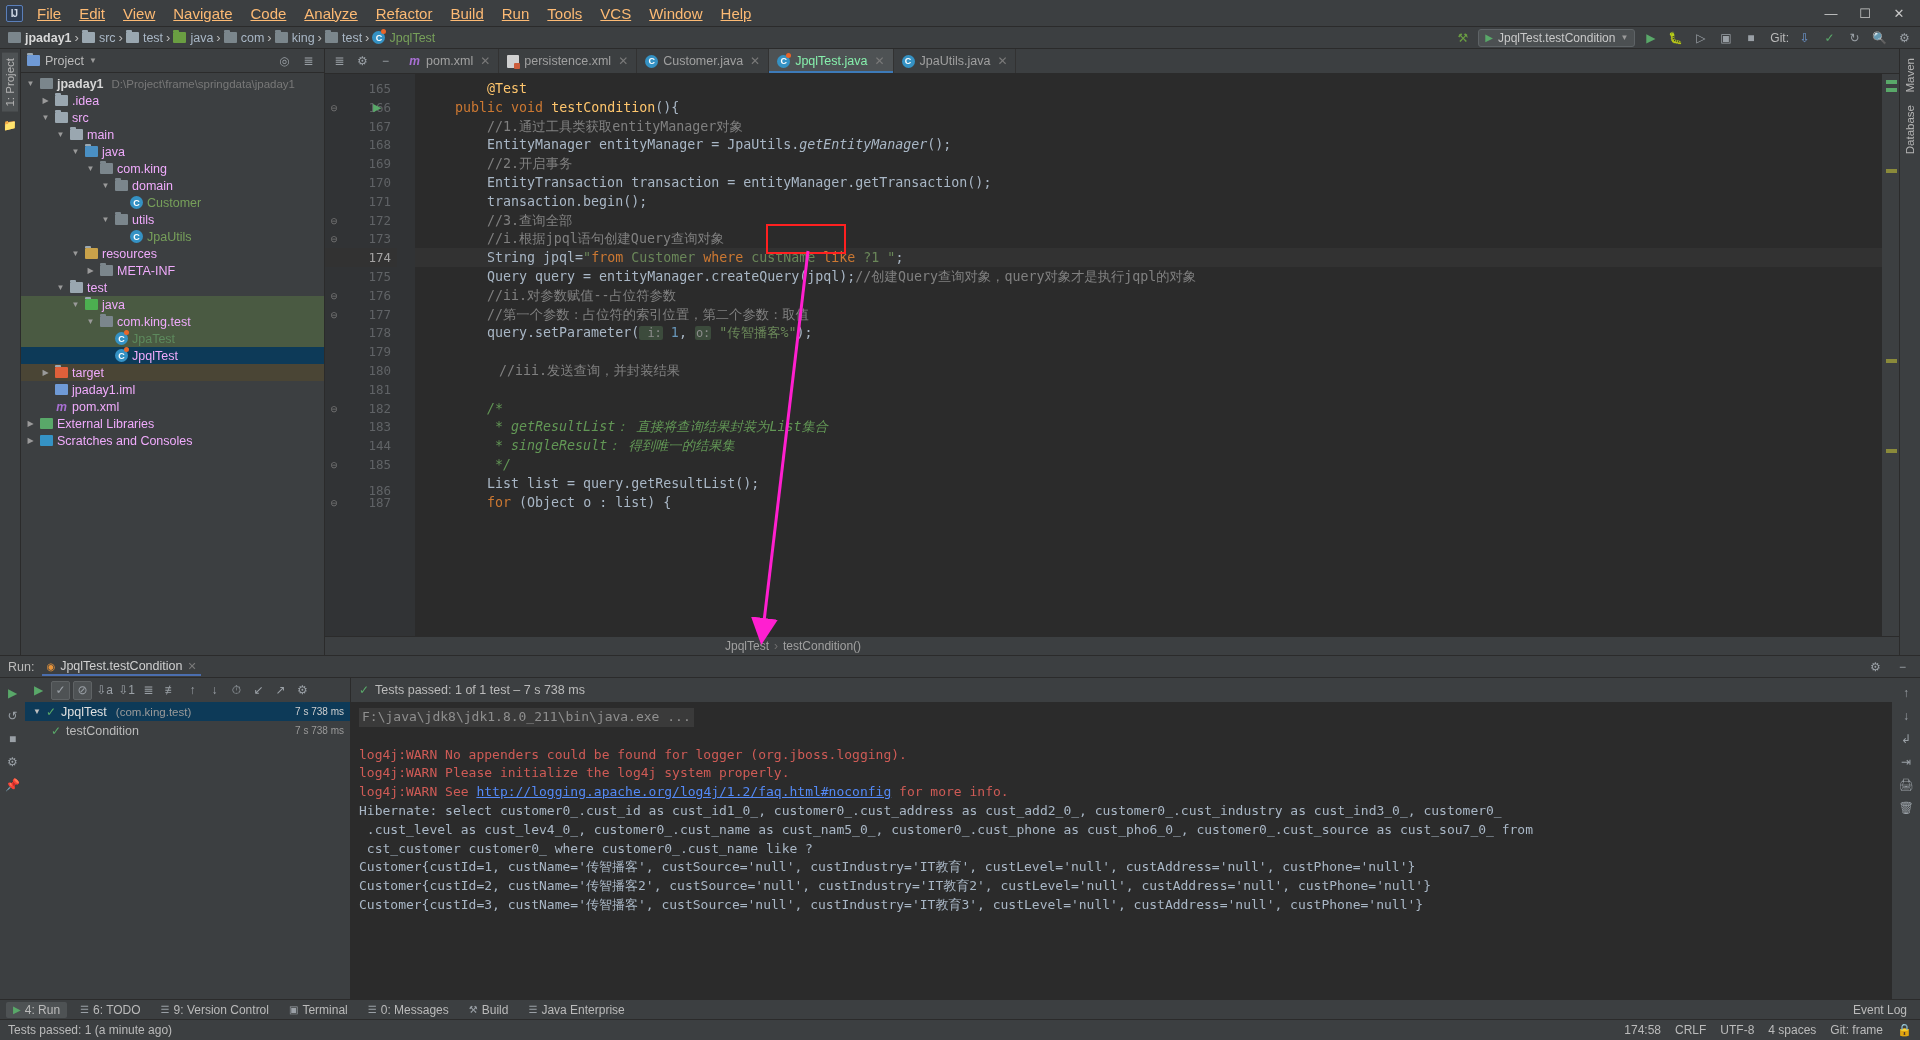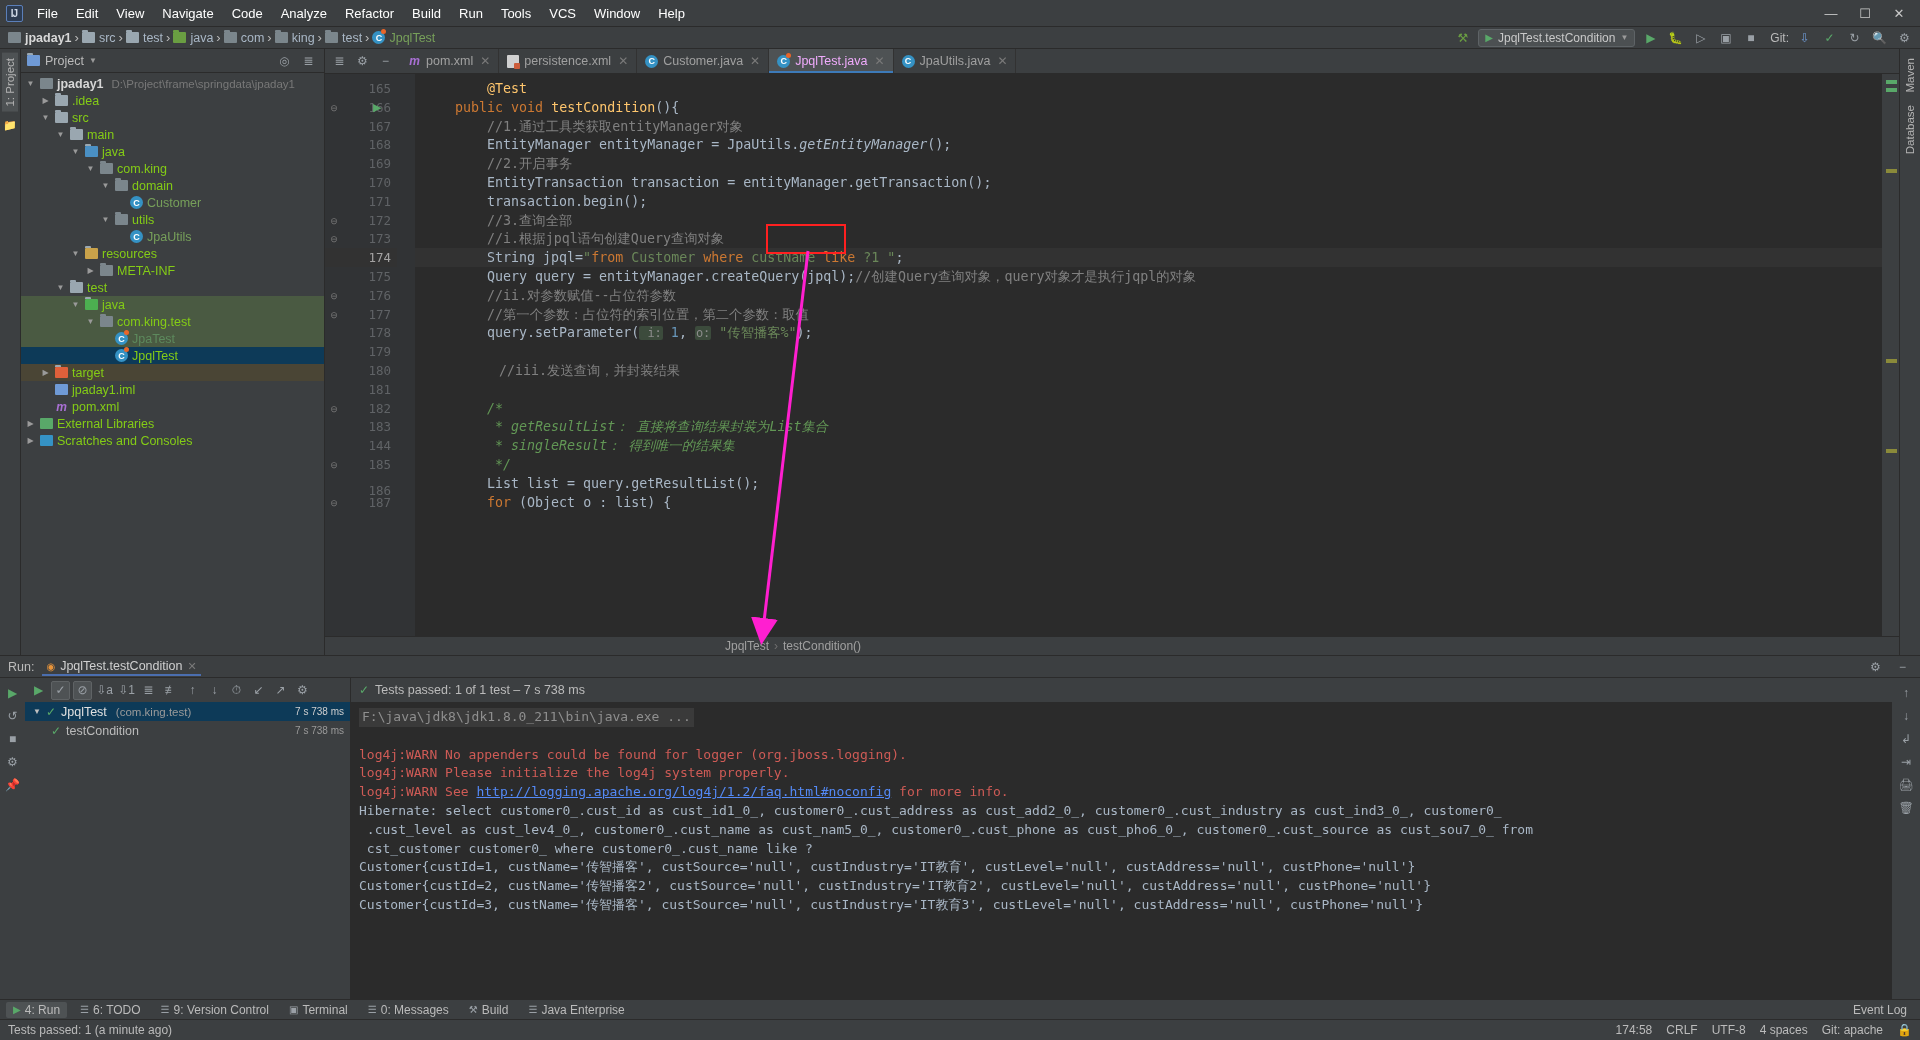--- a/index.html
+++ b/index.html
@@ -11,21 +11,21 @@
   .ide { position:relative; width:1920px; height:1040px; display:flex; flex-direction:column; }
 
   
   .titlebar { height:27px; background:#3c3f41; display:flex; align-items:center;
               border-bottom:1px solid #2b2b2b; position:relative; flex:none; }
   .tb-logo { width:28px; height:27px; display:flex; align-items:center; justify-content:center; }
   .tb-logo .glyph { width:17px; height:17px; background:#2d3c52; border:1px solid #5b7fb9;
                     border-radius:2px; color:#cfd8e6; font-size:10px; font-weight:bold;
                     display:flex; align-items:center; justify-content:center; letter-spacing:-1px;}
   .menubar { display:flex; align-items:center; gap:0px; }
-  .menubar .mi { padding:3px 9px; color:#ffffff; font-size:13px; cursor:default; }
+  .menubar .mi { padding:3px 9px; color:#fdba74; font-size:15px; cursor:default;text-decoration:underline; }
   .win-title { position:absolute; left:0; right:0; text-align:center; color:#a0a0a0;
                font-size:12.5px; pointer-events:none; }
   .win-ctrls { margin-left:auto; display:flex; align-items:center; gap:0; padding-right:4px; z-index:3;}
   .win-ctrls .wb { width:34px; height:26px; display:flex; align-items:center; justify-content:center;
                    color:#c8c8c8; font-size:13px; }
 
   
   .navbar { height:22px; background:#3c3f41; display:flex; align-items:center;
             padding-left:5px; border-bottom:1px solid #2b2b2b; flex:none; position:relative;}
   .crumb { display:flex; align-items:center; gap:4px; padding:0 3px; font-size:12.5px; }
@@ -70,39 +70,39 @@
   .projpane { width:304px; background:#3c3f41; display:flex; flex-direction:column; flex:none;
               border-right:1px solid #2b2b2b; }
   .pp-header { height:24px; display:flex; align-items:center; padding:0 6px; gap:5px;
                border-bottom:1px solid #2b2b2b;}
   .pp-header .ttl { font-size:12.5px; color:#bbbbbb; }
   .pp-header .hicons { margin-left:auto; display:flex; gap:5px; }
   .tree { flex:1; overflow:hidden; padding-top:2px; font-size:12.5px; }
   .tnode { height:17px; display:flex; align-items:center; gap:4px; white-space:nowrap;
            padding-right:4px; }
   .tnode .arrow { width:11px; text-align:center; color:#9a9a9a; font-size:8px; flex:none;}
-  .tnode .lbl { color:#84cc16; }
+  .tnode .lbl { color:#f0abfc; }
   .tnode .sub { color:#787878; font-size:11.5px; margin-left:4px;}
   .tnode.hl { background:#4a5a42; }
   .tnode.sel { background:#0d3a58; }
   .tnode .lbl.bold { font-weight:bold; color:#d6d6d6;}
   .tnode .lbl.testcls { color:#5d8a5d; }
   .tnode .lbl.cls { color:#77a05a; }
 
   
   .editorcol { flex:1; display:flex; flex-direction:column; min-width:0; }
   .tabsbar { height:25px; background:#3c3f41; display:flex; align-items:stretch;
              border-bottom:1px solid #2b2b2b; flex:none; }
   .etab { display:flex; align-items:center; gap:5px; padding:0 8px; font-size:12.5px;
           color:#a0a0a0; border-right:1px solid #323232; position:relative;}
   .etab.active { background:#4e5254; color:#d5d5d5; }
   .etab.active:after { content:""; position:absolute; left:0; right:0; bottom:0; height:2px;
                        background:#3d7ab8;}
   .etab .x { color:#7a7a7a; font-size:12px; margin-left:2px;}
-  .etab .lbl.green { color:#f0abfc;}
+  .etab .lbl.green { color:#86efac;}
   .m-ic { width:13px; height:13px; color:#a970d4; font-style:italic; font-weight:bold;
           font-size:12px; display:flex;align-items:center;justify-content:center;}
   .pers-ic { width:12px; height:13px; background:#d0d0d0; border-radius:1px; position:relative; }
   .pers-ic:after{content:"";position:absolute;right:-1px;bottom:-1px;width:6px;height:6px;
                  background:#cc5c3a;border-radius:1px;}
 
   .editorwrap { flex:1; display:flex; min-height:0; background:#2b2b2b; position:relative; }
   .gutter { width:72px; background:#313335; flex:none; position:relative; }
   .foldcol { width:18px; background:#313335; flex:none; }
   .codearea { flex:1; position:relative; overflow:hidden;
@@ -647,21 +647,21 @@
     </div>
   </div>
 
   <div class="statusbar">
     <span>Tests passed: 1 (a minute ago)</span>
     <span class="right">
       <span>174:58</span>
       <span>CRLF</span>
       <span>UTF-8</span>
       <span>4 spaces</span>
-      <span>Git: apache</span>
+      <span>Git: frame</span>
       <span>🔒</span>
     </span>
   </div>
 
   <div class="annot-box" style="left:766px; top:224px; width:80px; height:30px;"></div>
   <svg class="annot-arrow" width="120" height="420" style="left:700px; top:245px;">
     <defs>
       <marker id="ah" markerWidth="9" markerHeight="9" refX="4" refY="4.5" orient="auto">
         <polygon points="0,0 9,4.5 0,9" fill="#ff1fd0"></polygon>
       </marker>

